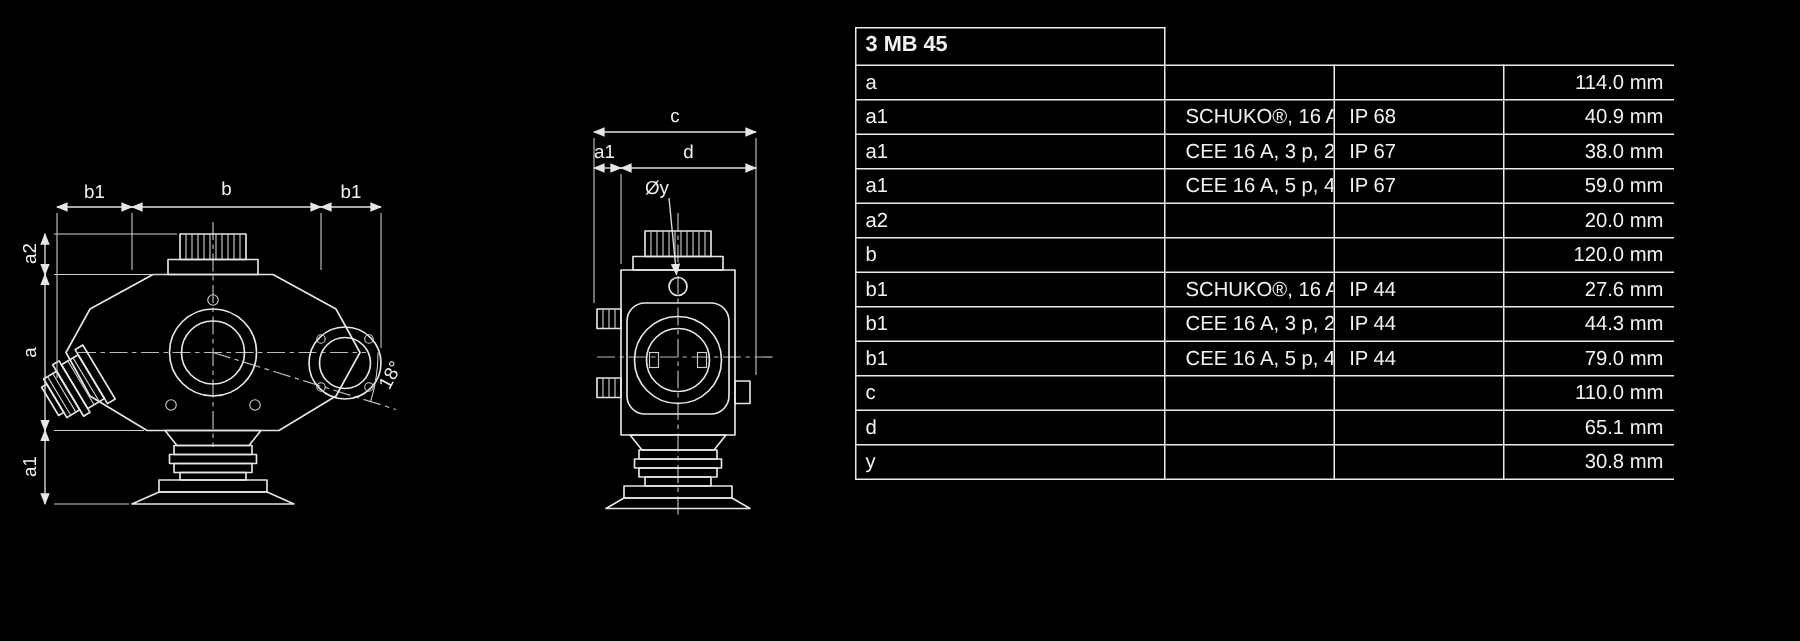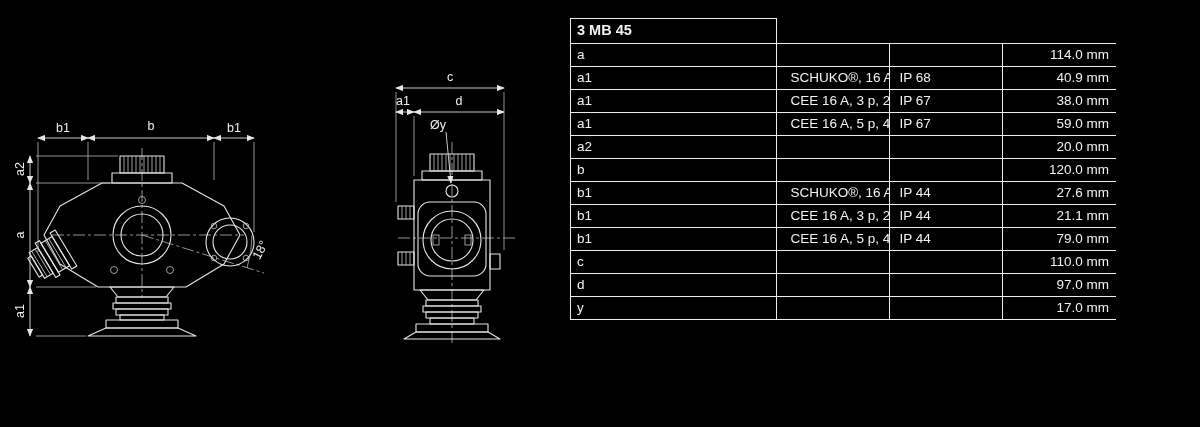--- a/index.html
+++ b/index.html
@@ -284,43 +284,43 @@
           <tr>
       <td class="c-pos">b1</td>
       <td class="c-socket">SCHUKO®, 16 A, 230 V</td>
       <td class="c-ip">IP 44</td>
       <td class="c-dim">27.6 mm</td>
     </tr>
           <tr>
       <td class="c-pos">b1</td>
       <td class="c-socket">CEE 16 A, 3 p, 230 V</td>
       <td class="c-ip">IP 44</td>
-      <td class="c-dim">21.1 mm</td>
+      <td class="c-dim">44.3 mm</td>
     </tr>
           <tr>
       <td class="c-pos">b1</td>
       <td class="c-socket">CEE 16 A, 5 p, 400 V</td>
       <td class="c-ip">IP 44</td>
       <td class="c-dim">79.0 mm</td>
     </tr>
           <tr>
       <td class="c-pos">c</td>
       <td class="c-socket"></td>
       <td class="c-ip"></td>
       <td class="c-dim">110.0 mm</td>
     </tr>
           <tr>
       <td class="c-pos">d</td>
       <td class="c-socket"></td>
       <td class="c-ip"></td>
-      <td class="c-dim">97.0 mm</td>
+      <td class="c-dim">65.1 mm</td>
     </tr>
           <tr>
       <td class="c-pos">y</td>
       <td class="c-socket"></td>
       <td class="c-ip"></td>
-      <td class="c-dim">17.0 mm</td>
+      <td class="c-dim">30.8 mm</td>
     </tr>
         </tbody>
     </table>
   </div>
 
 </div>
 
 </body></html>

